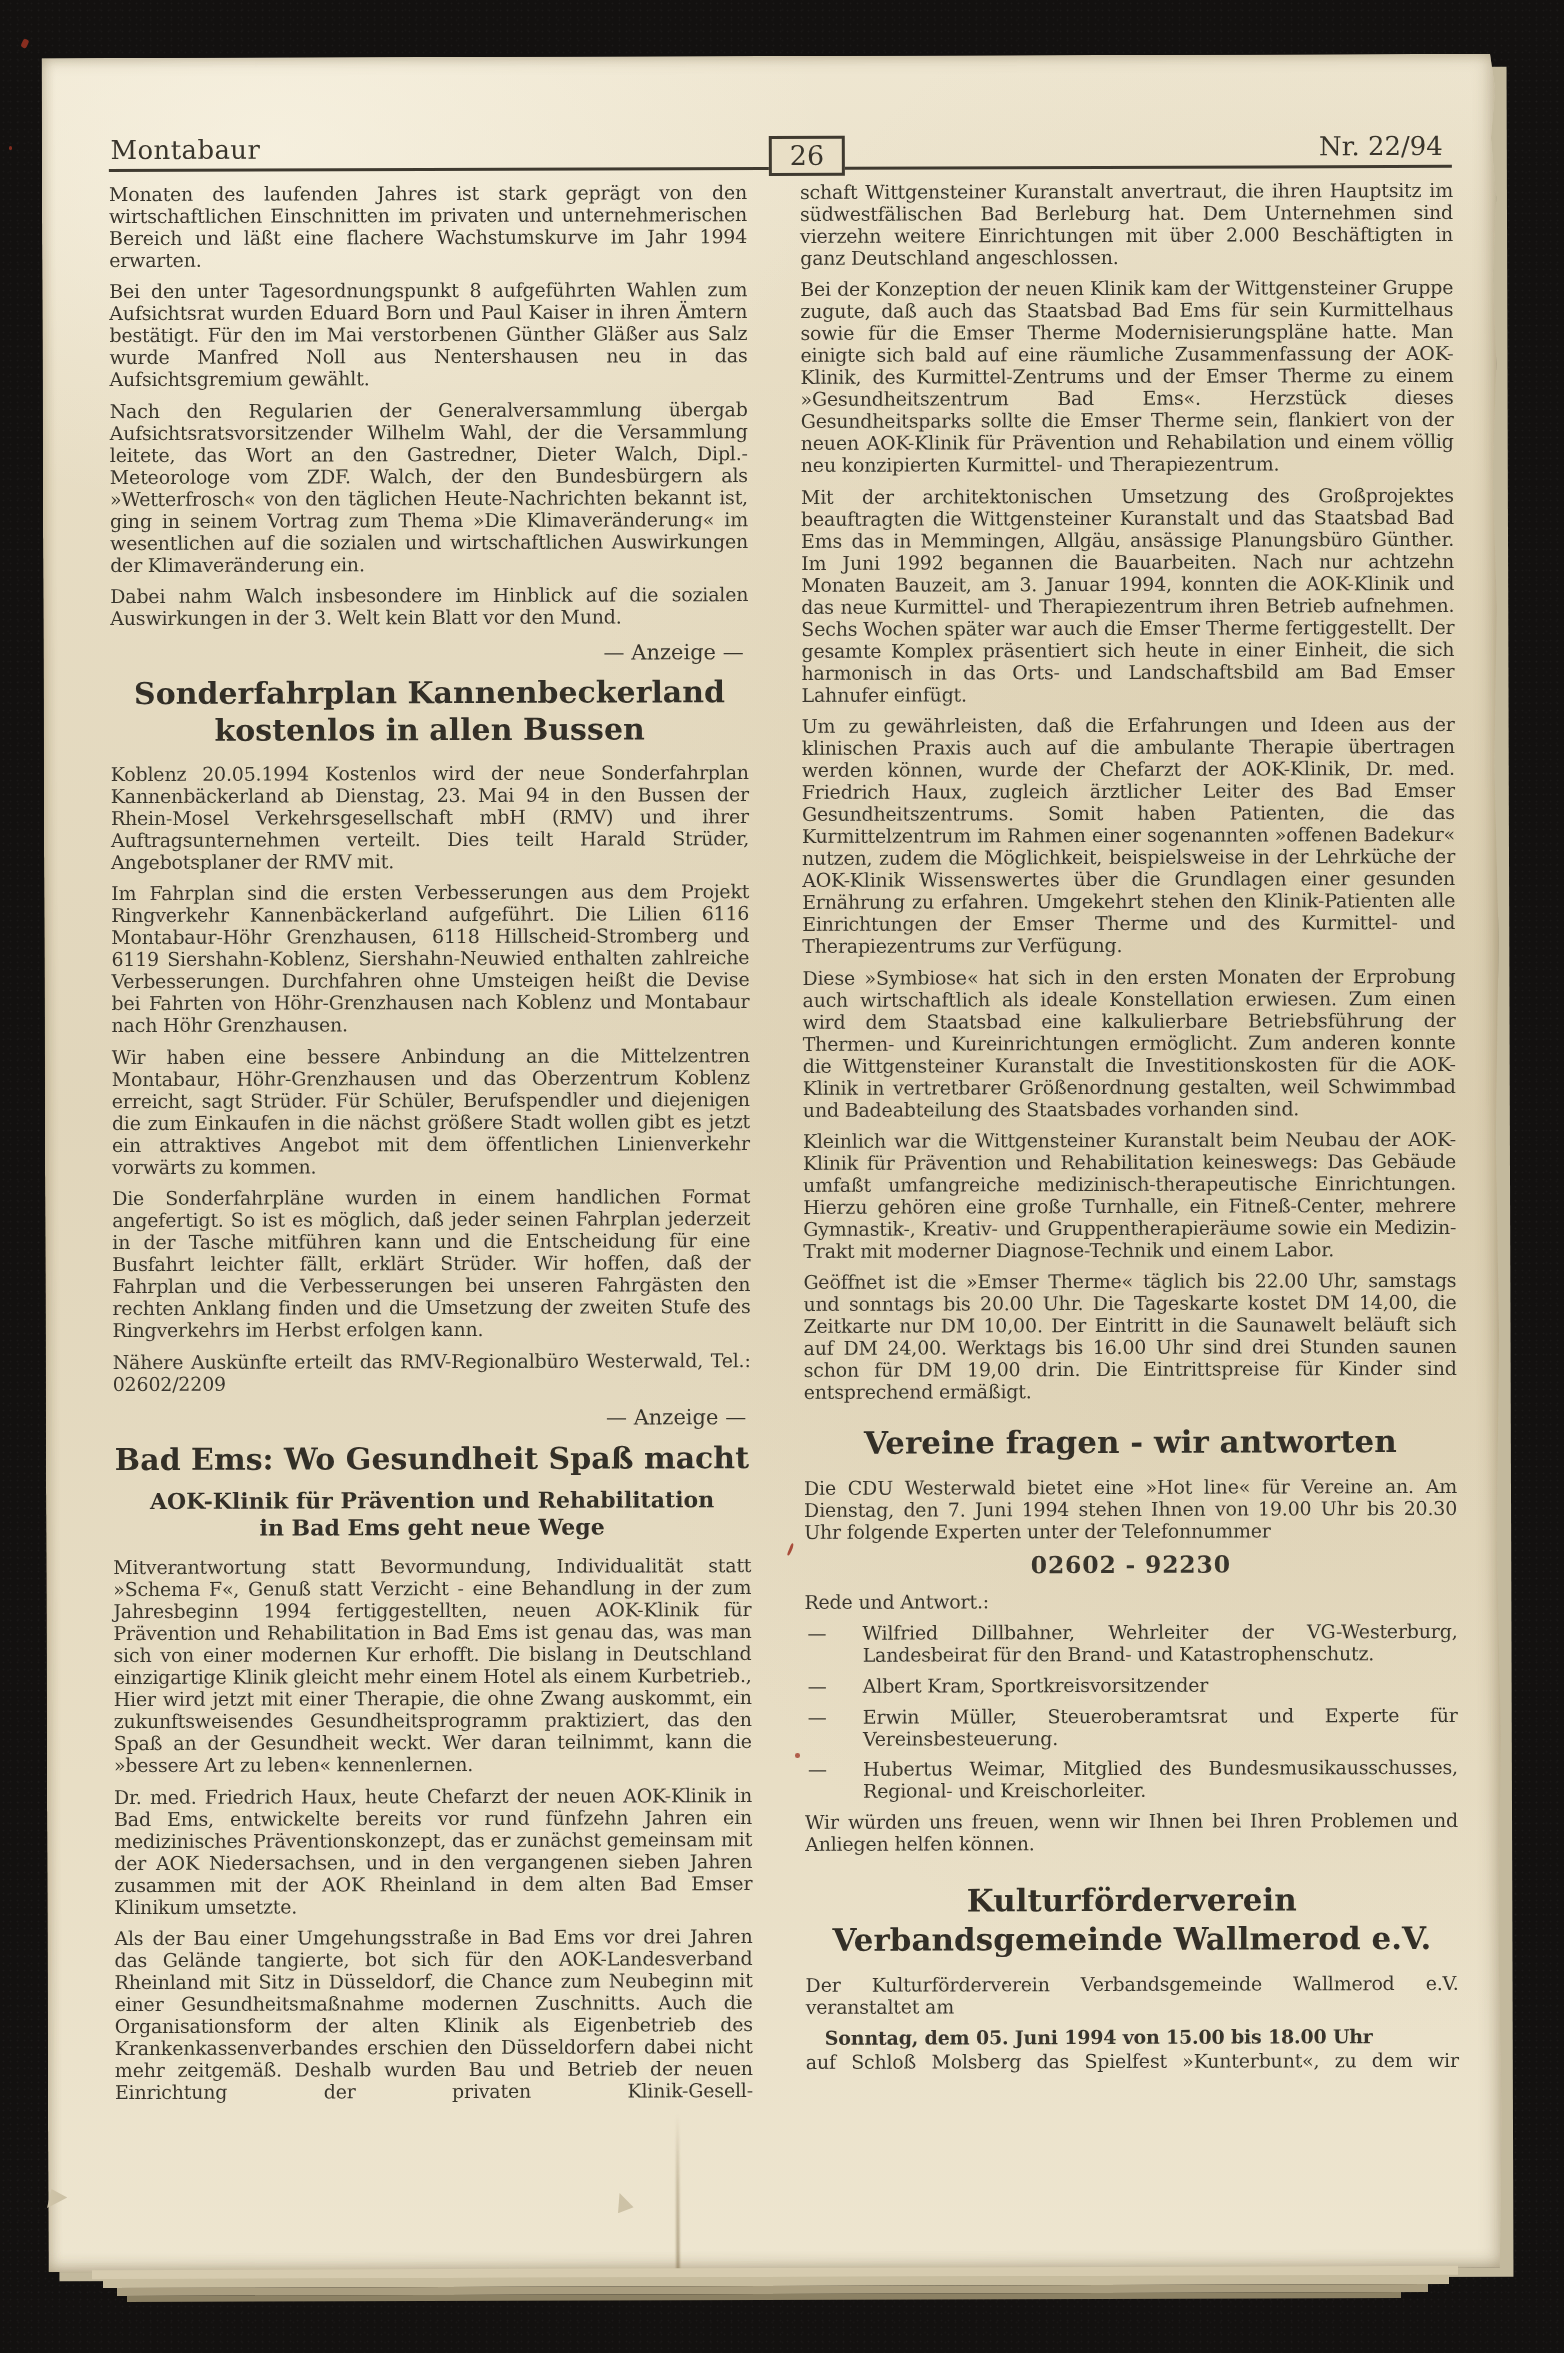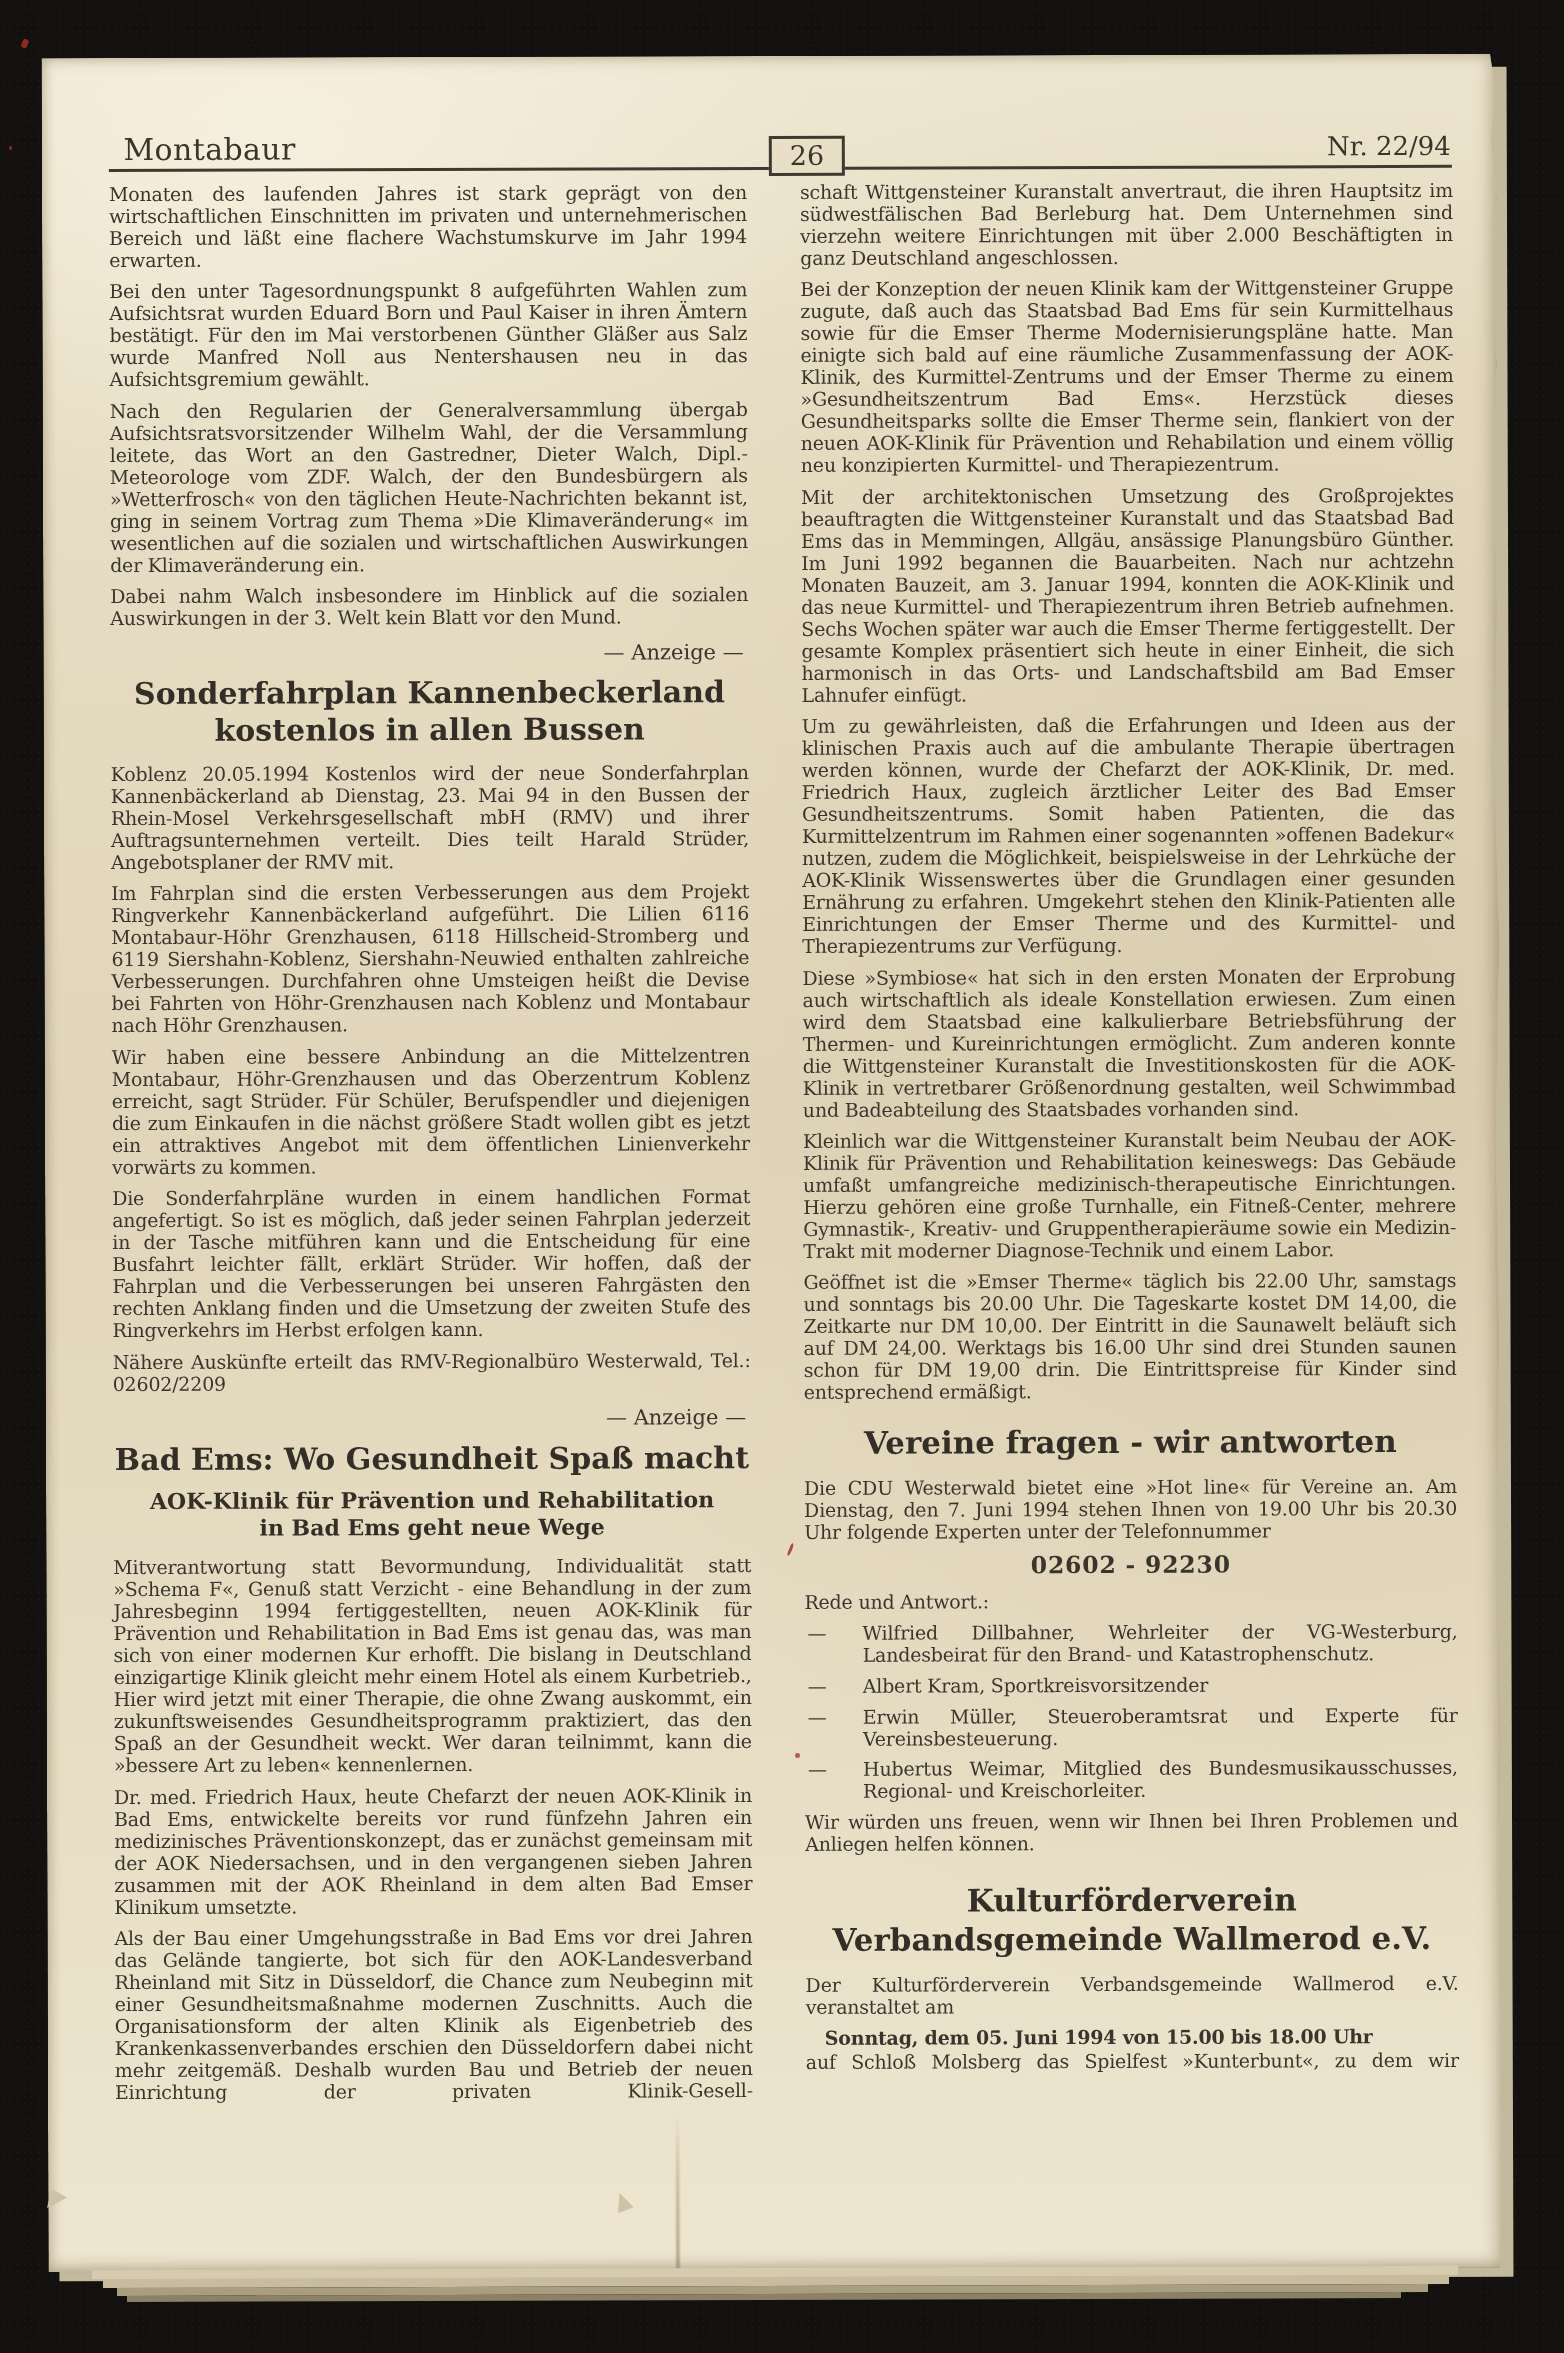--- a/index.html
+++ b/index.html
@@ -42,22 +42,22 @@
     clip-path:polygon(0 0, 99.55% 0, 99.9% 1.6%, 99.6% 3.8%, 99.95% 6.5%, 99.7% 10%, 99.92% 14%, 99.65% 19%, 99.9% 25%, 99.7% 32%, 99.95% 40%, 99.72% 49%, 99.9% 58%, 99.7% 67%, 99.93% 76%, 99.72% 85%, 99.9% 93%, 99.75% 100%, 0 100%);
   }
   .stack{position:absolute;transform:rotate(-0.18deg);}
   .stack.s1{left:92px;top:2268px;width:1366px;height:9.4px;background:#d6cbaf;}
   .stack.s2{left:103px;top:2277px;width:1346px;height:8.6px;background:#c7bc9e;}
   .stack.s3{left:117px;top:2286px;width:1311px;height:7.8px;background:#aa9e80;}
   .stack.s4{left:127px;top:2294px;width:1274px;height:5.5px;background:#8c8164;}
 
   
   .hdr{position:relative;height:39px;}
-  .hdr-left{position:absolute;left:1.6px;top:0;font-size:30px;line-height:34px;letter-spacing:0.4px;margin-left:13px;}
-  .hdr-right{position:absolute;right:1px;top:0;font-size:26px;line-height:34px;}
+  .hdr-left{position:absolute;left:1.6px;top:0;font-size:26px;line-height:34px;letter-spacing:0.4px;}
+  .hdr-right{position:absolute;right:9px;top:0;font-size:26px;line-height:34px;}
   .hdr-rule{position:absolute;left:0;right:0;bottom:0;height:3.1px;background:#3f3a30;}
   .pagenum-box{
     position:absolute;left:660px;bottom:-5.5px;
     border:3.1px solid #3f3a30;background:#e9dfc6;
     padding:0 18px;font-size:27px;line-height:34px;height:34px;
   }
 
   
   .cols{display:flex;gap:53px;margin-top:11px;}
   .col-left{width:638px;flex:0 0 638px;}

